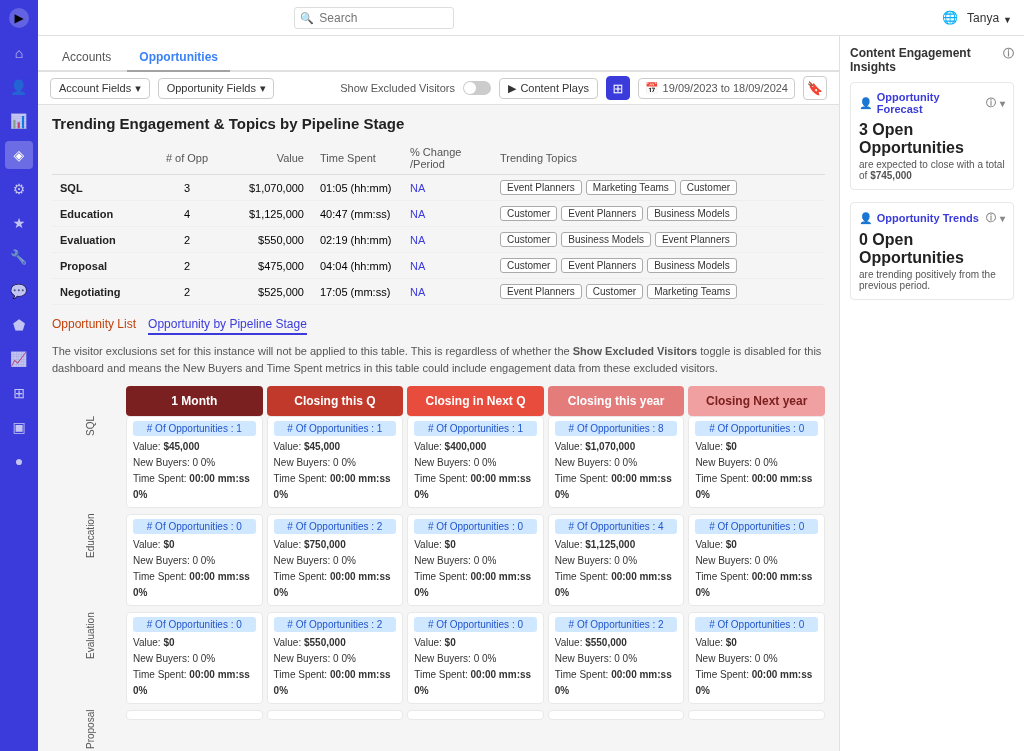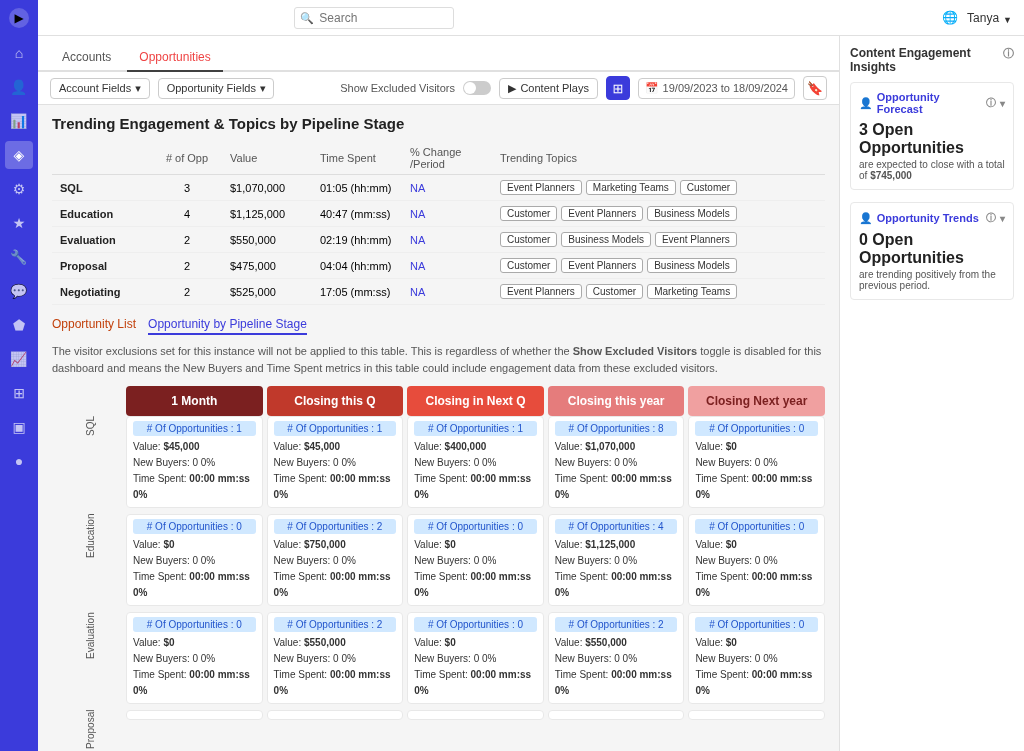--- a/index.html
+++ b/index.html
@@ -117,23 +117,23 @@
     }
     .tab {
       padding: 6px 12px;
       font-size: 12px;
       color: #555;
       cursor: pointer;
       border-bottom: 2px solid transparent;
       margin-bottom: -2px;
     }
     .tab.active {
-      color: #ef4444;
-      border-bottom: 2px solid #404040;
-      font-weight: normal;
+      color: #3b82f6;
+      border-bottom: 2px solid #a3a3a3;
+      font-weight: bold;
     }
 
     
     .filter-bar {
       background: white;
       border-bottom: 1px solid #e0e0e0;
       padding: 4px 12px;
       display: flex;
       align-items: center;
       gap: 8px;
@@ -212,21 +212,21 @@
       font-weight: normal;
       border-bottom: 1px solid #ddd;
     }
     .trending-table td {
       padding: 5px 8px;
       border-bottom: 1px solid #eee;
       vertical-align: middle;
     }
     .trending-table .col-stage { width: 100px; font-weight: bold; color: #222; }
     .trending-table .col-opp { width: 70px; text-align: center; }
-    .trending-table .col-value { width: 90px; }
+    .trending-table .col-value { width: 90px; text-align: right; }
     .trending-table .col-time { width: 90px; }
     .trending-table .col-pct { width: 90px; }
     .na-badge { color: #3b3bdb; font-size: 11px; }
 
     .topic-tags { display: flex; gap: 4px; flex-wrap: wrap; }
     .topic-tag {
       border: 1px solid #aaa;
       border-radius: 3px;
       padding: 1px 6px;
       font-size: 10px;

